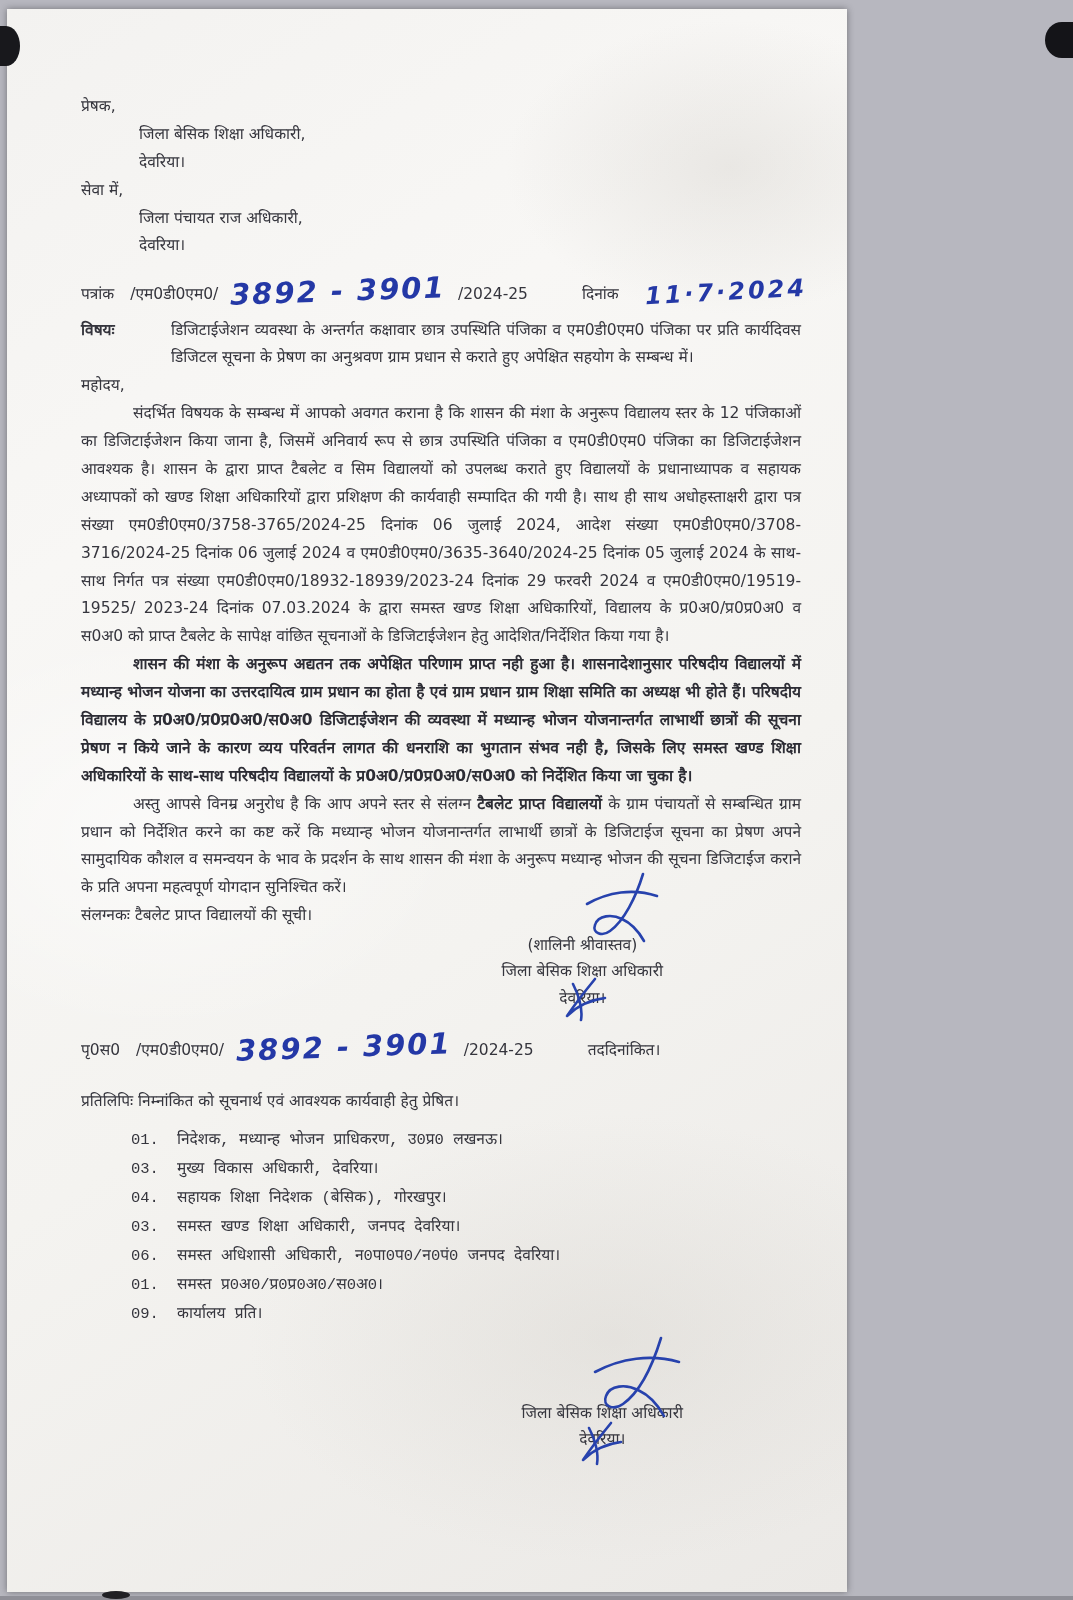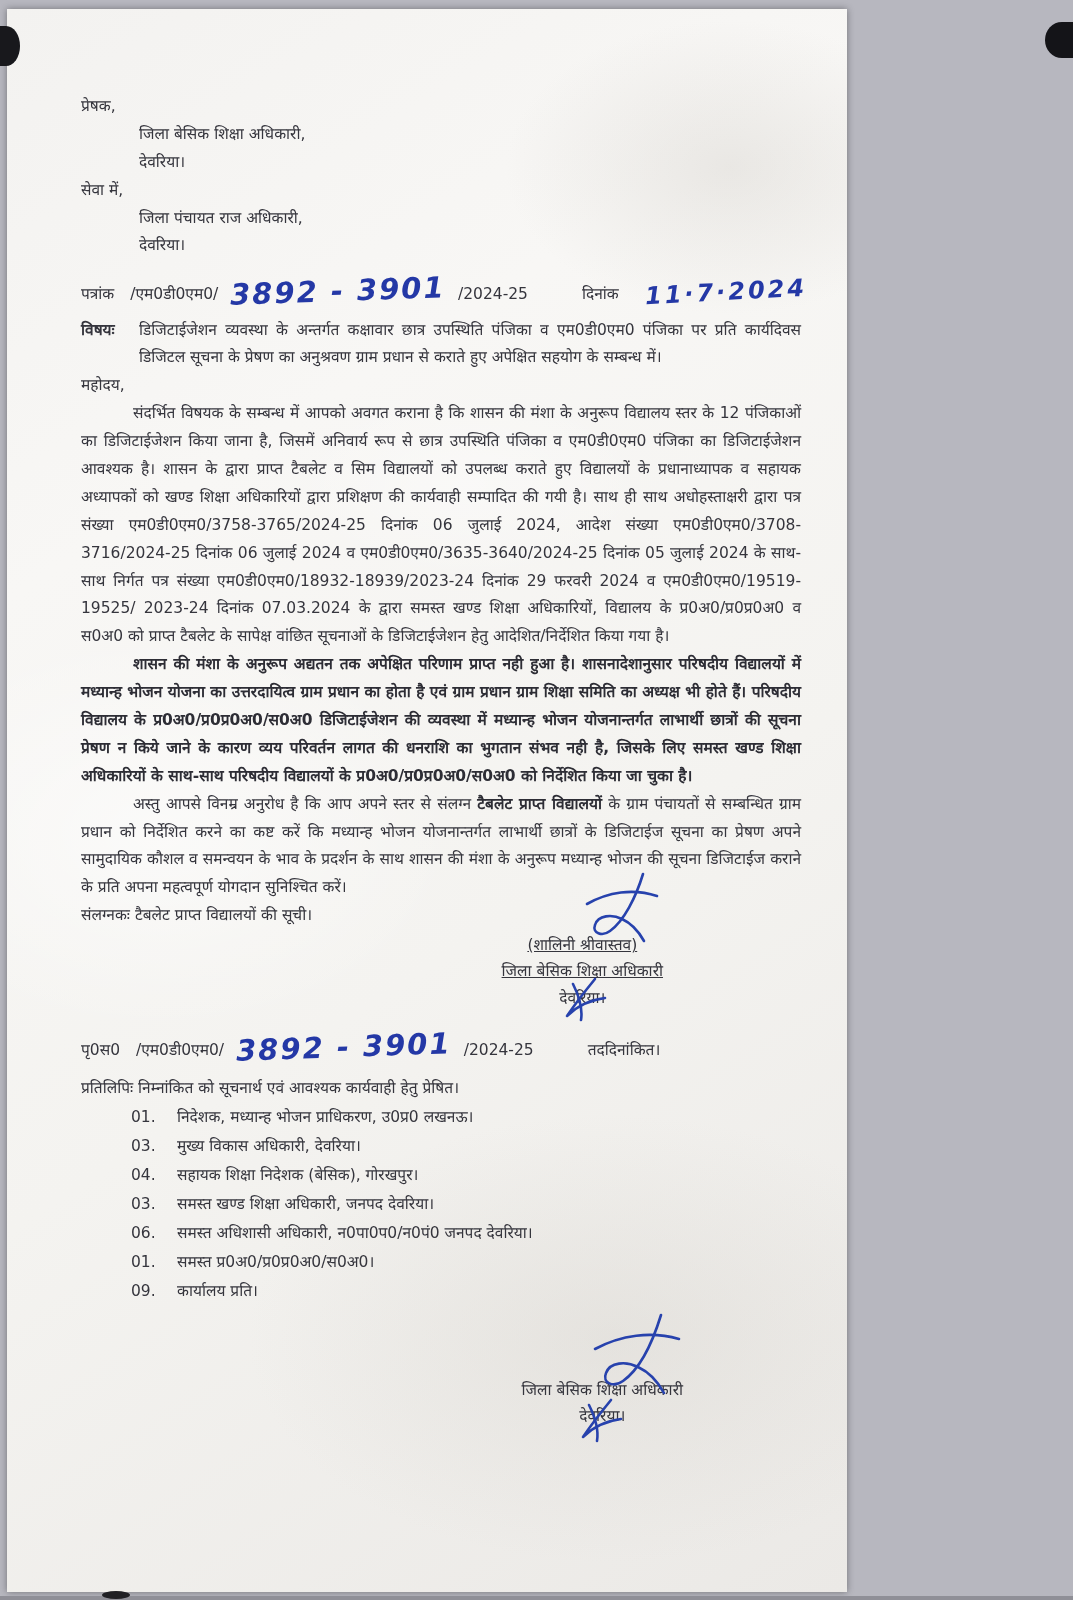--- a/index.html
+++ b/index.html
@@ -37,32 +37,32 @@
   .ind{padding-left:58px;}
   .refline,.endorse{display:flex;align-items:baseline;white-space:nowrap;margin-top:8px;}
   .refline{margin-top:3px;margin-bottom:1px;justify-content:space-between;}
   .refline .pre,.endorse .pre{margin-left:16px;}
   .hand{color:#2438a6;font-style:italic;font-weight:bold;}
   .hand.big{font-size:29px;letter-spacing:2px;display:inline-block;transform:rotate(-2deg);margin:0 12px;position:relative;top:2px;}
   .hand.date{font-size:24px;letter-spacing:3px;display:inline-block;transform:rotate(-3deg);margin-left:26px;position:relative;top:1px;}
   .dlabel{margin-left:54px;}
   .subject{display:flex;margin-top:1px;}
   .subject .lbl{flex:0 0 58px;font-weight:bold;}
-  .subject .txt{flex:1;text-align:justify;}
+  .subject .txt{flex:1;text-align:justify;margin-left:32px;}
   .para{margin:0;text-indent:52px;text-align:justify;}
   .para.b{font-weight:bold;color:#2d2d35;}
   .inline-b{font-weight:bold;color:#2d2d35;}
 
-  .sigmid{position:relative;margin:2px 138px 0 auto;width:max-content;text-align:center;line-height:1.7;text-decoration:underline;}
+  .sigmid{position:relative;margin:2px 138px 0 auto;width:max-content;text-align:center;line-height:1.7;}
   .sigmid .flourish{position:absolute;right:-4px;top:-62px;}
   .sigmid .initials{position:absolute;left:-2px;bottom:-10px;}
   .placewrap{position:relative;display:inline-block;}
 
-  .copyhead{margin-top:4px;}
-  .copies{margin-top:1px;}
+  .copyhead{margin-top:17px;}
+  .copies{margin-top:11px;font-family:Liberation Mono, monospace;}
   .copyrow{display:flex;padding-left:50px;line-height:1.74;margin-bottom:2px;}
   .cno{flex:0 0 46px;}
 
   .sigbottom{position:relative;margin:10px 118px 0 auto;width:max-content;text-align:center;line-height:1.7;padding-top:62px;}
   .sigbottom .flourish{position:absolute;left:38%;top:-4px;}
   .sigbottom .initials{position:absolute;left:-6px;bottom:-12px;}
 
   svg.sig{overflow:visible;}
   svg.sig path{fill:none;stroke:#2742ad;stroke-width:2.6;stroke-linecap:round;stroke-linejoin:round;}
 </style>

